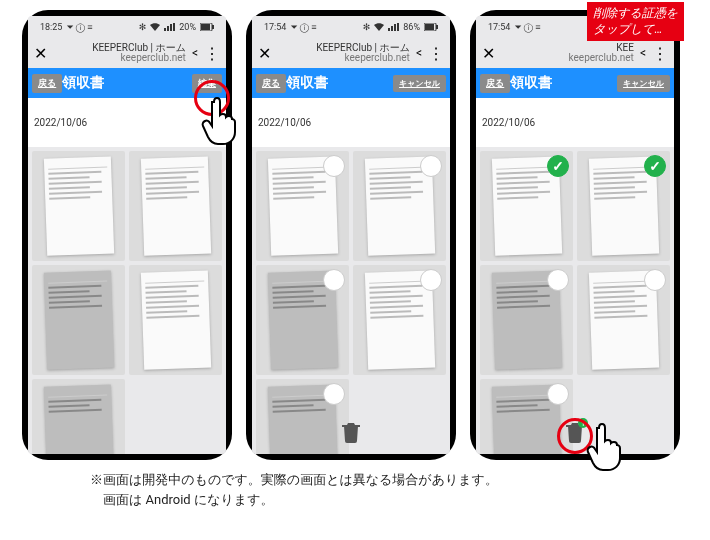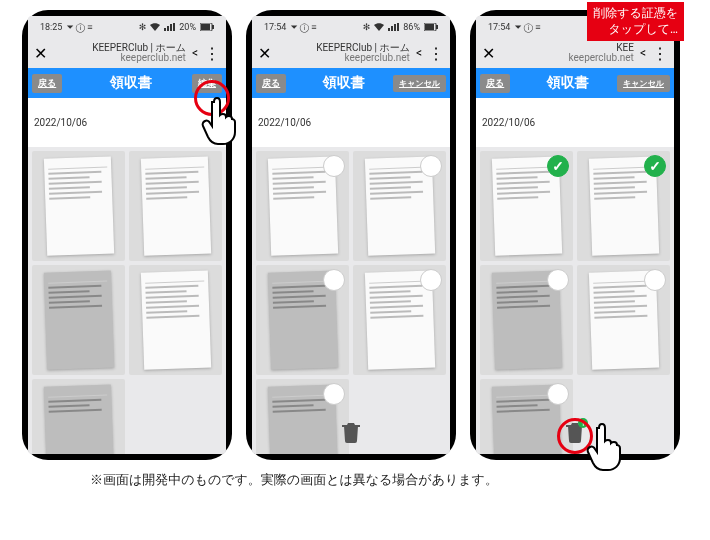--- a/index.html
+++ b/index.html
@@ -11,36 +11,36 @@
   .s-left, .s-right { display: flex; align-items: center; gap: 4px; }
   .s-right svg { display: block; }
   .sigbars { display: flex; align-items: flex-end; gap: 1px; height: 8px; }
   .sigbars i { display: block; width: 2px; background: #333; }
   .sigbars i:nth-child(1){height:3px}.sigbars i:nth-child(2){height:5px}.sigbars i:nth-child(3){height:7px}.sigbars i:nth-child(4){height:8px}
   .appbar { height: 30px; background: #e9e9eb; display: flex; align-items: center; padding: 0 6px; gap: 6px; }
   .appbar .ttl { font-size: 10px; color: #333; line-height: 1.05; flex: 1; text-align: right; }
   .appbar .sub { font-size: 10px; color: #777; display: block; }
   .blue { height: 30px; background: #1e90ff; display: flex; align-items: center; padding: 0 4px; color: #fff; font-size: 14px; font-weight: 600; }
   .blue .btn { background: #8a8a8a; color: #fff; font-size: 9px; padding: 3px 6px; border-radius: 2px; text-decoration: underline; }
-  .blue .center { flex: 1; text-align: center; margin-left: 8px; }
+  .blue .center { flex: 1; text-align: left; }
   .white { background: #fff; font-size: 10px; color: #333; padding: 19px 6px; }
   .grid { flex: 1; padding: 4px; display: grid; grid-template-columns: 1fr 1fr; grid-auto-rows: 110px; gap: 4px; overflow: hidden; }
   .thumb { background: #dcdcdc; border-radius: 2px; position: relative; overflow: hidden; }
   .rcpt { position: absolute; left: 50%; top: 50%; transform: translate(-50%,-50%) rotate(-2deg); width: 72%; height: 88%; background: #fafafa; box-shadow: 0 1px 3px rgba(0,0,0,.25); padding: 4px; }
   .rcpt::before { content: ""; display: block; height: 6px; border-bottom: 1px solid #ccc; margin-bottom: 2px; }
   .rcpt-lines i { display: block; height: 2px; background: #bbb; margin: 3px 0; }
   .rcpt-lines i:nth-child(odd){width:90%}.rcpt-lines i:nth-child(even){width:70%}
   .rcpt.dark { background:#bdbdbd; }
   .rcpt.dark .rcpt-lines i{ background:#888; }
   .selcirc { position: absolute; top: 4px; right: 4px; width: 22px; height: 22px; border-radius: 50%; background: #fff; border: 1px solid #ccc; }
   .selcirc.on { background: #22b14c; border-color: #22b14c; display: flex; align-items: center; justify-content: center; }
   .selcirc.on::after { content: "✓"; color: #fff; font-size: 14px; font-weight: 700; }
   .trash-bar { position: absolute; bottom: 8px; left: 0; right: 0; height: 28px; display: flex; align-items: center; justify-content: center; }
   .trash-bar svg { display:block; }
-  .callout { position: absolute; background: #e60012; color: #fff; font-size: 12px; padding: 4px 6px; line-height: 1.3; z-index: 20; text-align:right; }
+  .callout { position: absolute; background: #e60012; color: #fff; font-size: 12px; padding: 4px 6px; line-height: 1.3; z-index: 20; text-align:left;font-style:italic; }
   .redring { position: absolute; border: 3px solid #e60012; border-radius: 50%; z-index: 15; pointer-events: none; }
   .hand { position: absolute; z-index: 18; }
   .caption { font-size: 13px; color: #222; padding: 6px 90px 16px; line-height: 1.55; }
   .badge { position:absolute; top:-3px; right:-3px; width:10px; height:10px; border-radius:50%; background:#22b14c; color:#fff; font-size:8px; display:flex; align-items:center; justify-content:center; }
 </style>
 </head>
 <body>
 
 <div class="row">
 
@@ -374,13 +374,14 @@
       <path d="M16 6c0-2 1-4 3-4s3 2 3 4v13c1-1 2-1 3-1 2 0 3 1 3 3 1-1 2-1 3-1 2 0 3 1 3 3 1 0 3 1 3 3v10c0 7-5 12-12 12h-5c-5 0-8-3-10-7l-5-11c-1-2 0-4 2-5s4 0 5 2l2 3V6z" fill="#fff" stroke="#000" stroke-width="2"></path>
     </svg>
   </div>
 
   <div class="callout" style="top:2px; right:26px; white-space:pre;">削除する証憑を
 タップして…</div>
 </div>
 
 <div class="caption">
   <div>※画面は開発中のものです。実際の画面とは異なる場合があります。</div>
+  <div>　画面は Android になります。</div>
 </div>
 
 </body></html>

